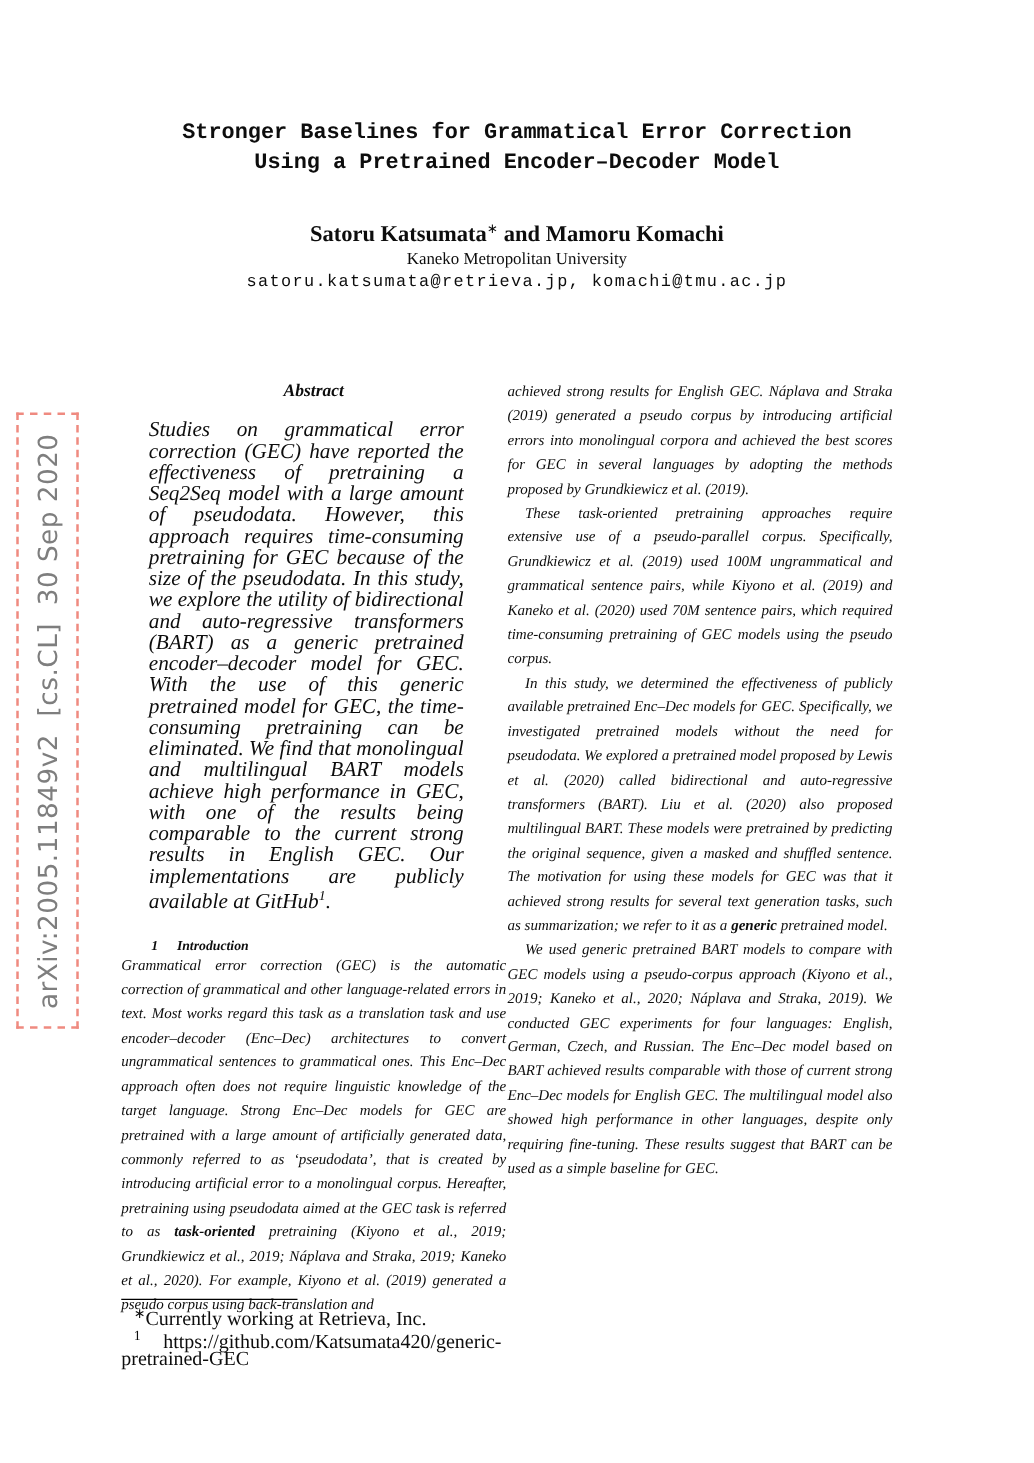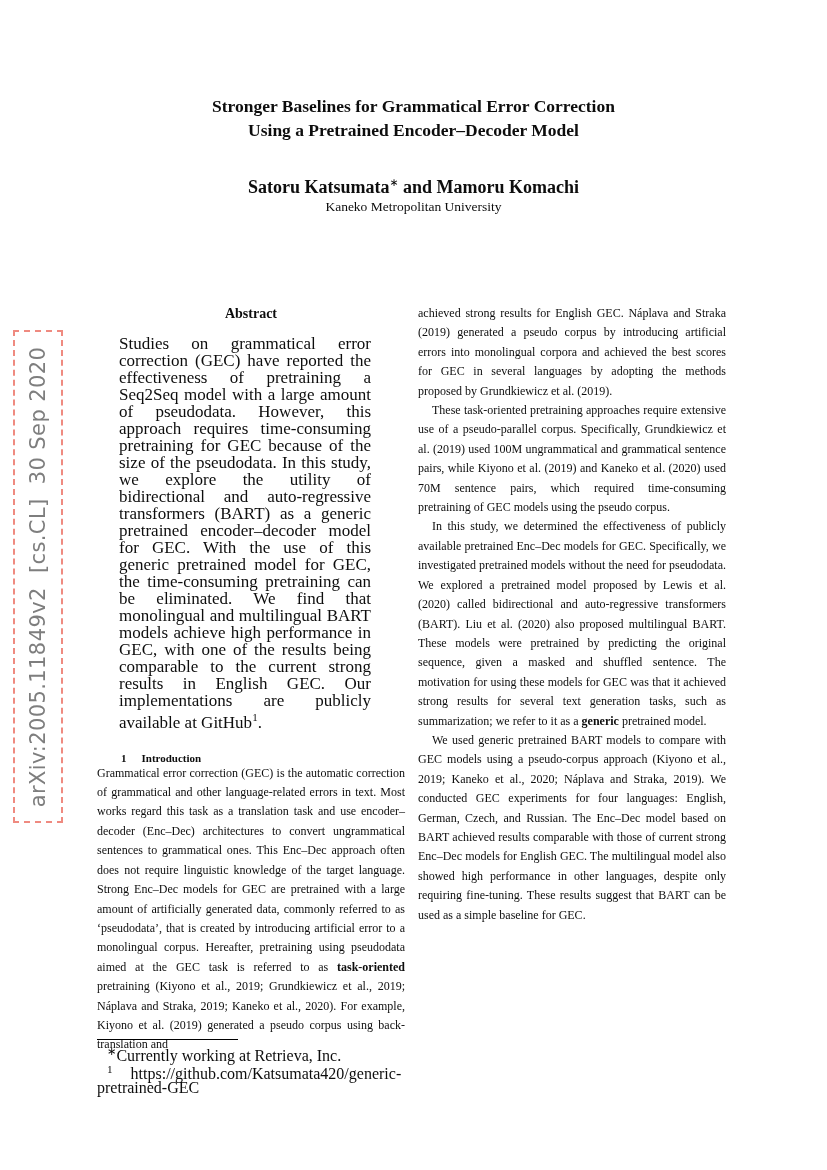--- a/index.html
+++ b/index.html
@@ -23,42 +23,42 @@
     white-space: pre;
     color: #7e7e7e;
     font-family: "DejaVu Sans", sans-serif;
     font-size: 21px;
     letter-spacing: 0.4px;
   }
 
   
   .title {
     position: absolute; left: 0; right: 0; top: 94px;
-    text-align: center; font-weight: bold; font-size: 17.5px; line-height: 24px;
+    text-align: center; font-weight: bold; font-size: 17.5px; line-height: 24px; font-family: Liberation Mono, monospace;
   }
   .authors {
     position: absolute; left: 0; right: 0; top: 176px;
     text-align: center; font-size: 18px; font-weight: bold;
   }
   .authors sup { font-size: 0.6em; font-weight: normal; }
   .affiliation {
     position: absolute; left: 0; right: 0; top: 199px;
     text-align: center; font-size: 13.5px;
   }
   .emails {
     position: absolute; left: 0; right: 0; top: 219px;
     text-align: center;
     font-family: "Liberation Mono", monospace;
     font-size: 13.5px; letter-spacing: 1.1px;
   }
 
   
   .columns {
     position: absolute; left: 97px; top: 304px; width: 635px;
-    display: flex; gap: 13px;
+    display: flex; gap: 1px; font-style: italic;
   }
   .col { width: 308px; }
 
   .abstract-heading { text-align: center; font-weight: bold; font-size: 14px; margin-top: 2px; }
   .abstract-text {
     margin: 13px 34px 0 22px;
     font-size: 17px; line-height: 17px;
     text-align: justify; hyphens: auto;
   }
   .abstract-text sup { font-size: 0.65em; }
@@ -97,20 +97,21 @@
     <span>Stronger Baselines for Grammatical Error Correction</span><br>
     <span>Using a Pretrained Encoder–Decoder Model</span>
   </h1>
 
   <div class="authors">
     <span>Satoru Katsumata</span><sup>∗</sup><span> and </span><span>Mamoru Komachi</span>
   </div>
 
   <div class="affiliation">Kaneko Metropolitan University</div>
 
+  <div class="emails">satoru.katsumata@retrieva.jp, komachi@tmu.ac.jp</div>
 
   <div class="columns">
 
     <div class="col col-left">
       <div class="abstract-heading">Abstract</div>
       <p class="abstract-text">
         <span>Studies on grammatical error correction (GEC) have reported the effectiveness of pretraining a Seq2Seq model with a large amount of pseudodata. However, this approach requires time-consuming pretraining for GEC because of the size of the pseudodata. In this study, we explore the utility of bidirectional and auto-regressive transformers (BART) as a generic pretrained encoder–decoder model for GEC. With the use of this generic pretrained model for GEC, the time-consuming pretraining can be eliminated. We find that monolingual and multilingual BART models achieve high performance in GEC, with one of the results being comparable to the current strong results in English GEC. Our implementations are publicly available at GitHub</span><sup>1</sup><span>.</span>
       </p>
 
       <h2 class="section-heading">

